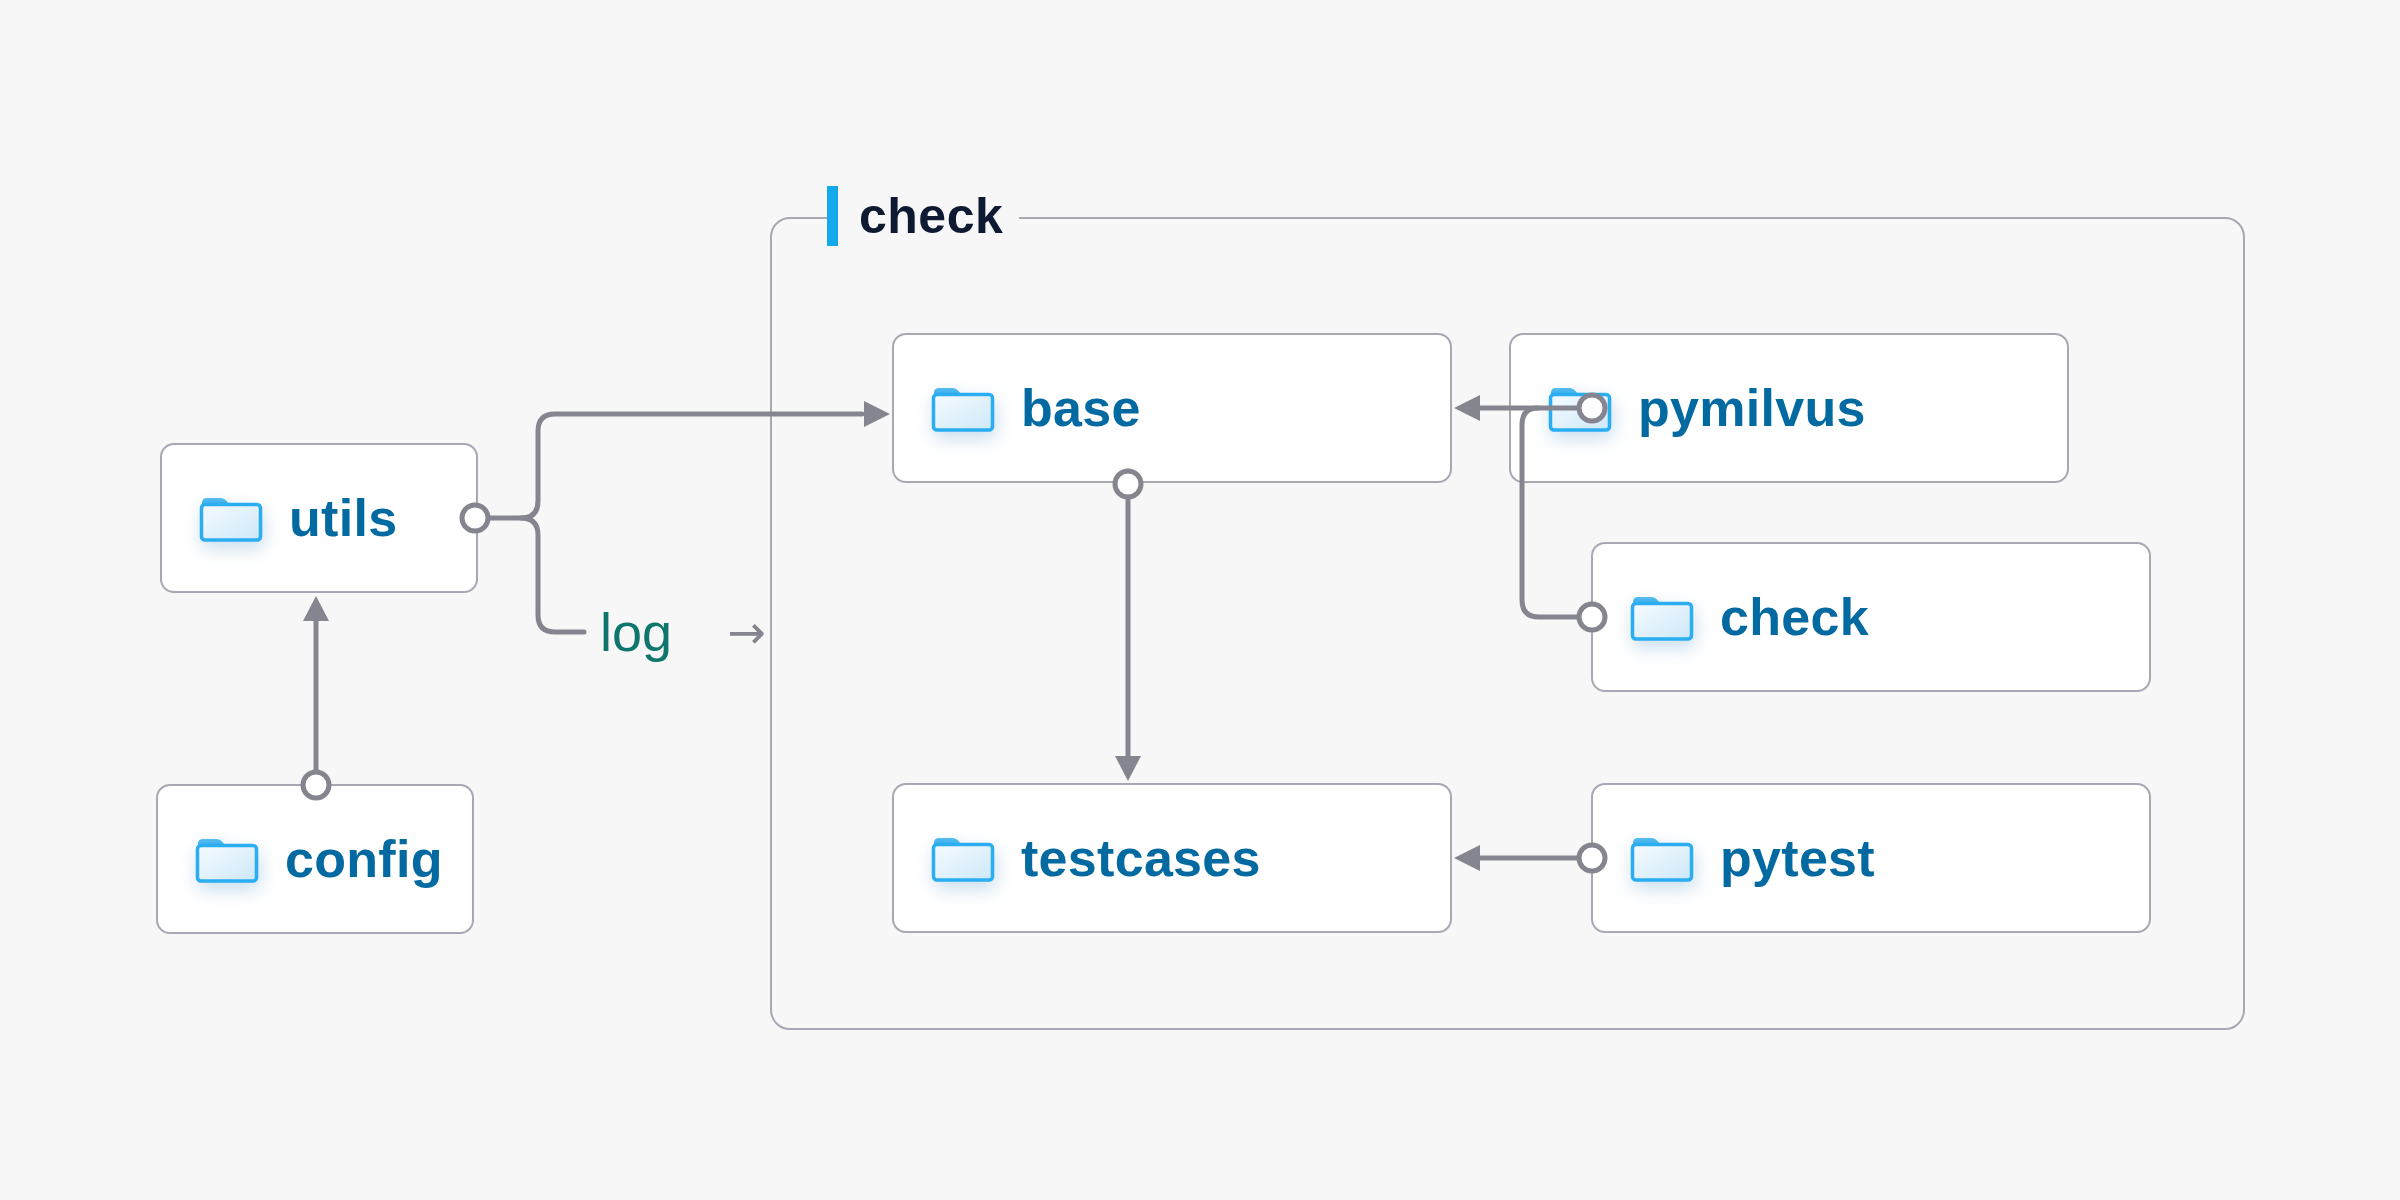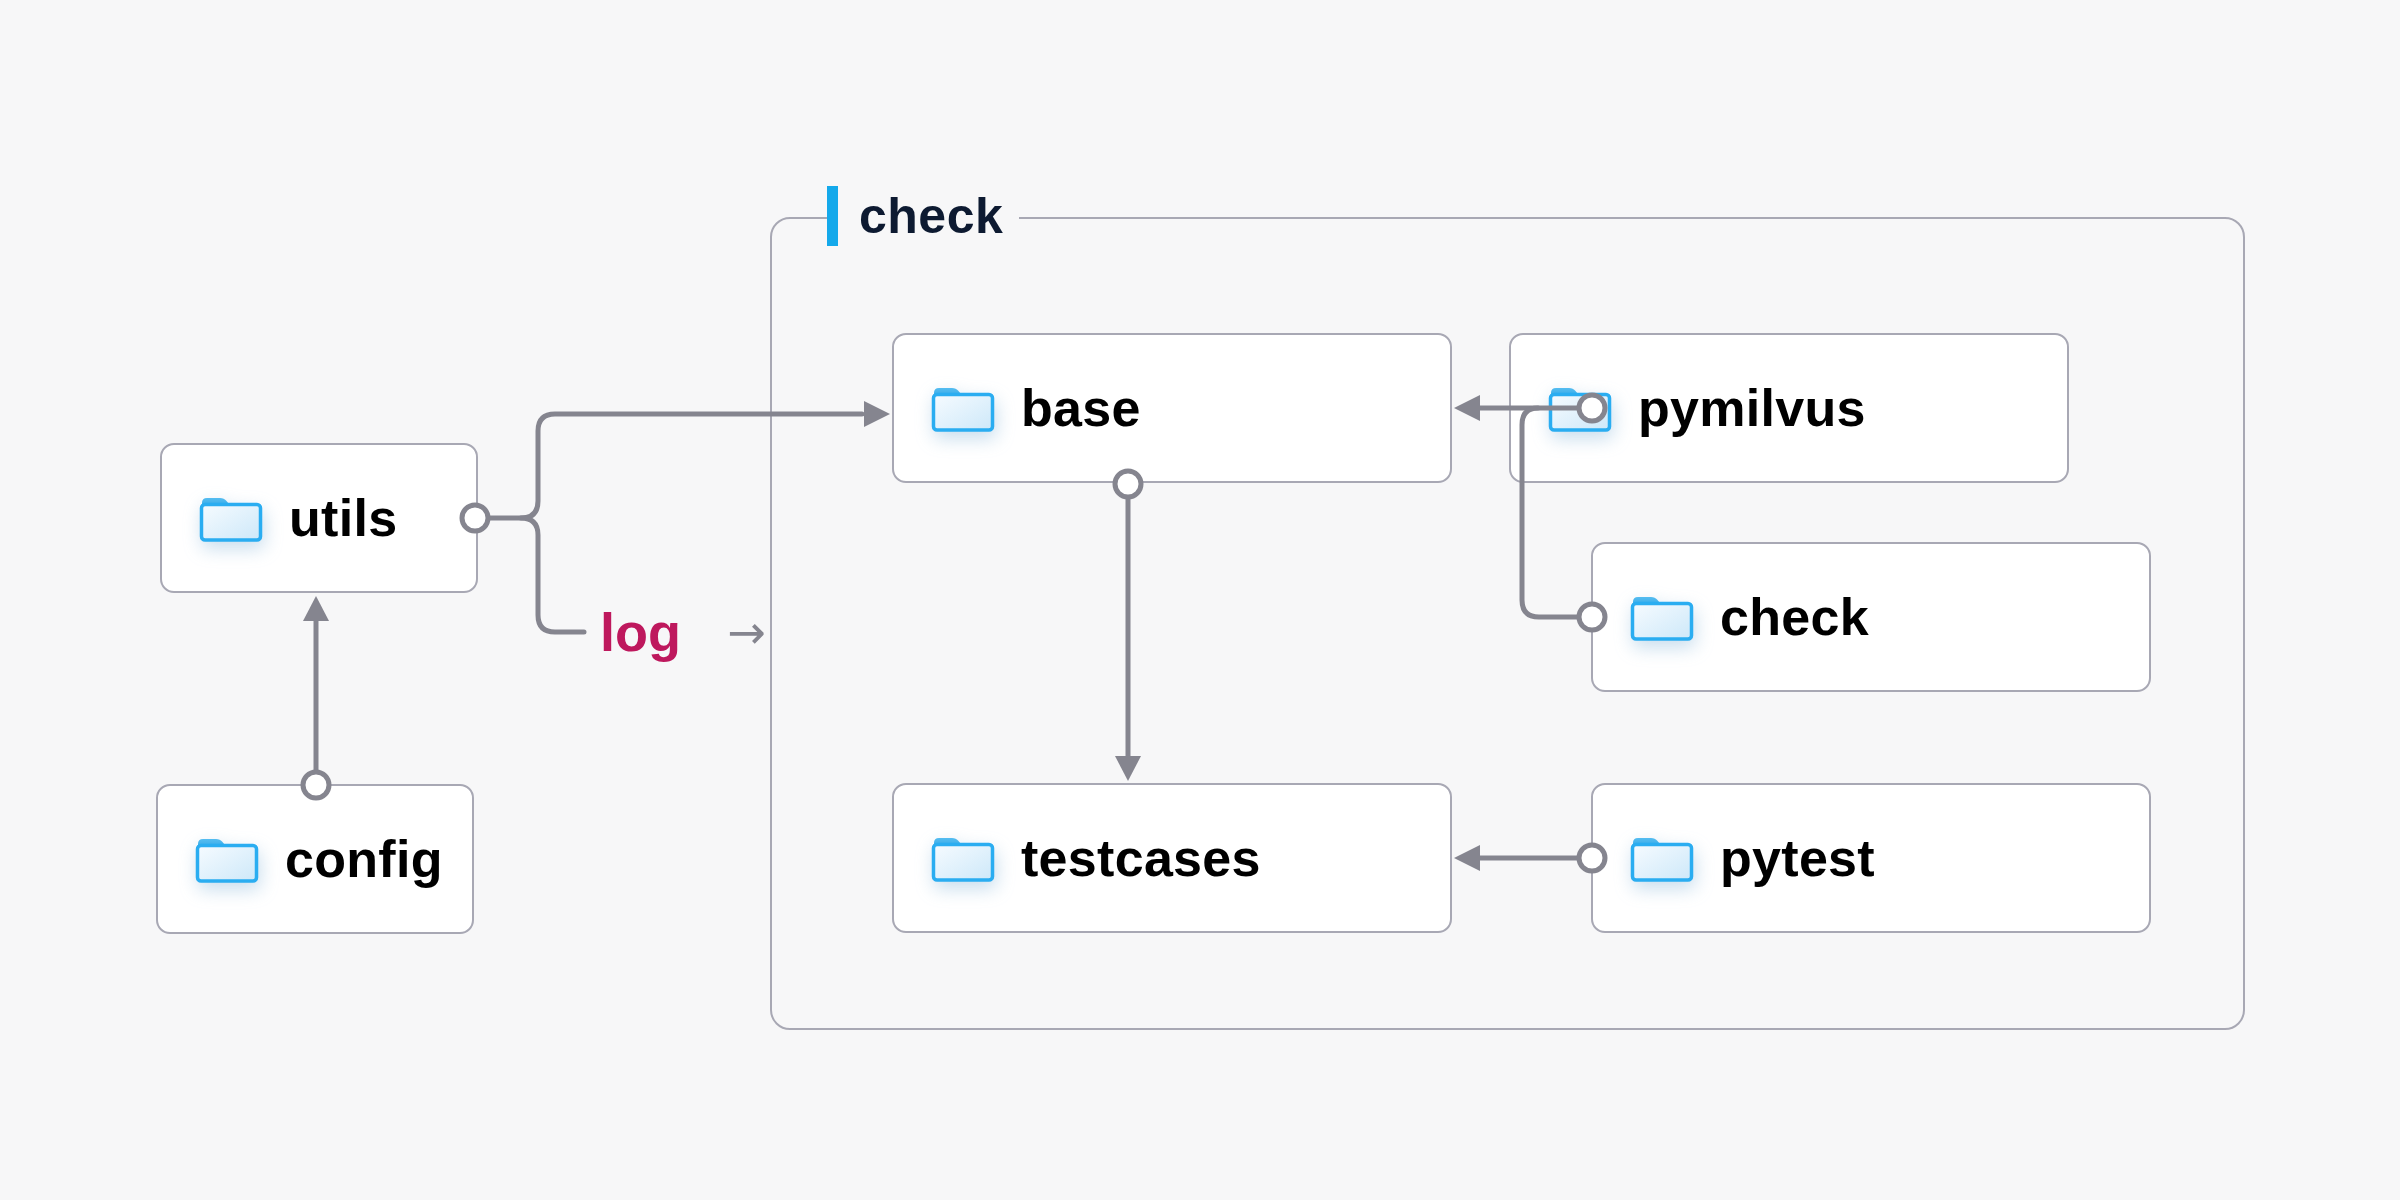--- a/index.html
+++ b/index.html
@@ -58,21 +58,21 @@
     box-sizing:border-box;
     display:flex;
     align-items:center;
     padding-left:36px;
     gap:25px;
     z-index:2;
   }
   .node .label{
     font-size:52px;
     font-weight:600;
-    color:#000000;
+    color:#0369a1;
     line-height:1;
     letter-spacing:0.3px;
     white-space:nowrap;
   }
   .folder{
     width:66px; height:50px;
     flex:none;
     filter:drop-shadow(2px 7px 9px rgba(100,160,205,0.35));
   }
 
@@ -113,22 +113,22 @@
     position:absolute;
     left:600px; top:597px;
     width:166px; height:70px;
     display:flex;
     align-items:center;
     justify-content:space-between;
     z-index:4;
   }
   .edge-label .log-text{
     font-size:54px;
-    font-weight:700;
-    color:#be185d;
+    font-weight:400;
+    color:#0f766e;
     line-height:1;
   }
   .edge-label .edge-arrow{
     font-family:"DejaVu Sans", sans-serif;
     font-size:46px;
     font-weight:400;
     color:#85858f;
     line-height:1;
   }
 </style>

